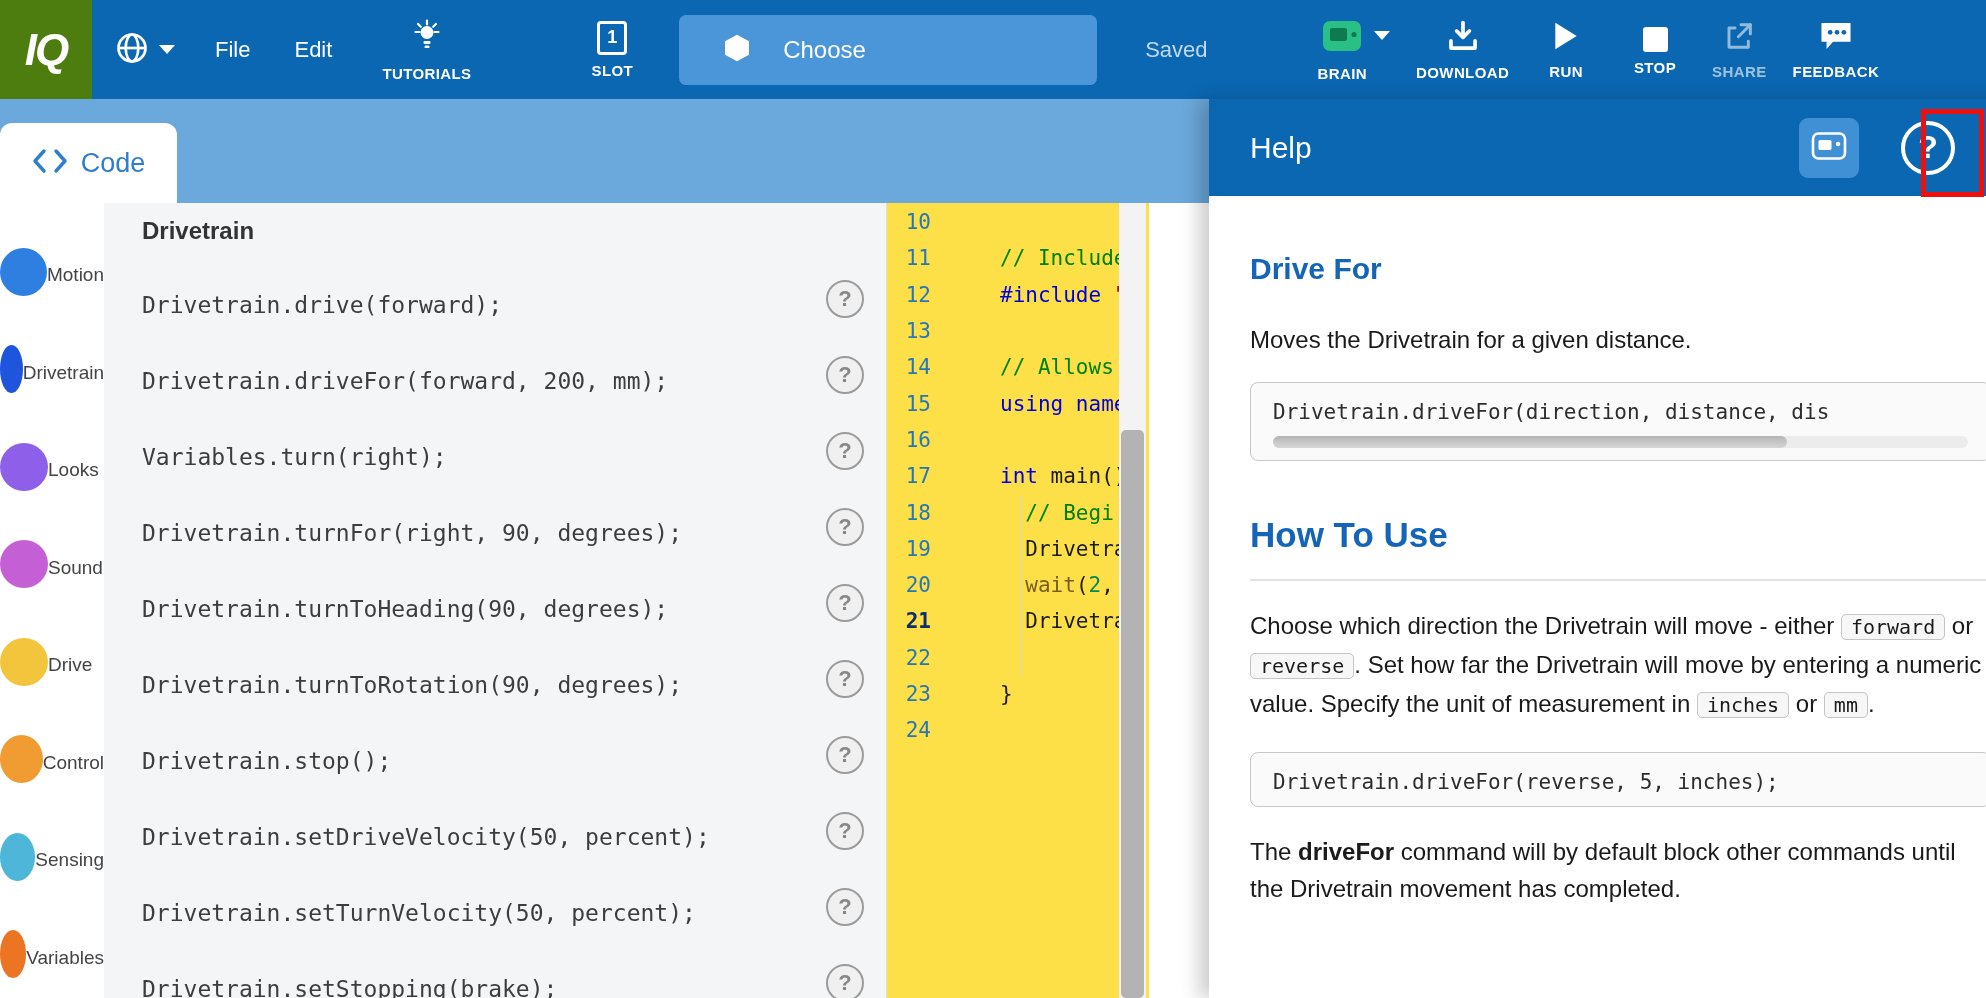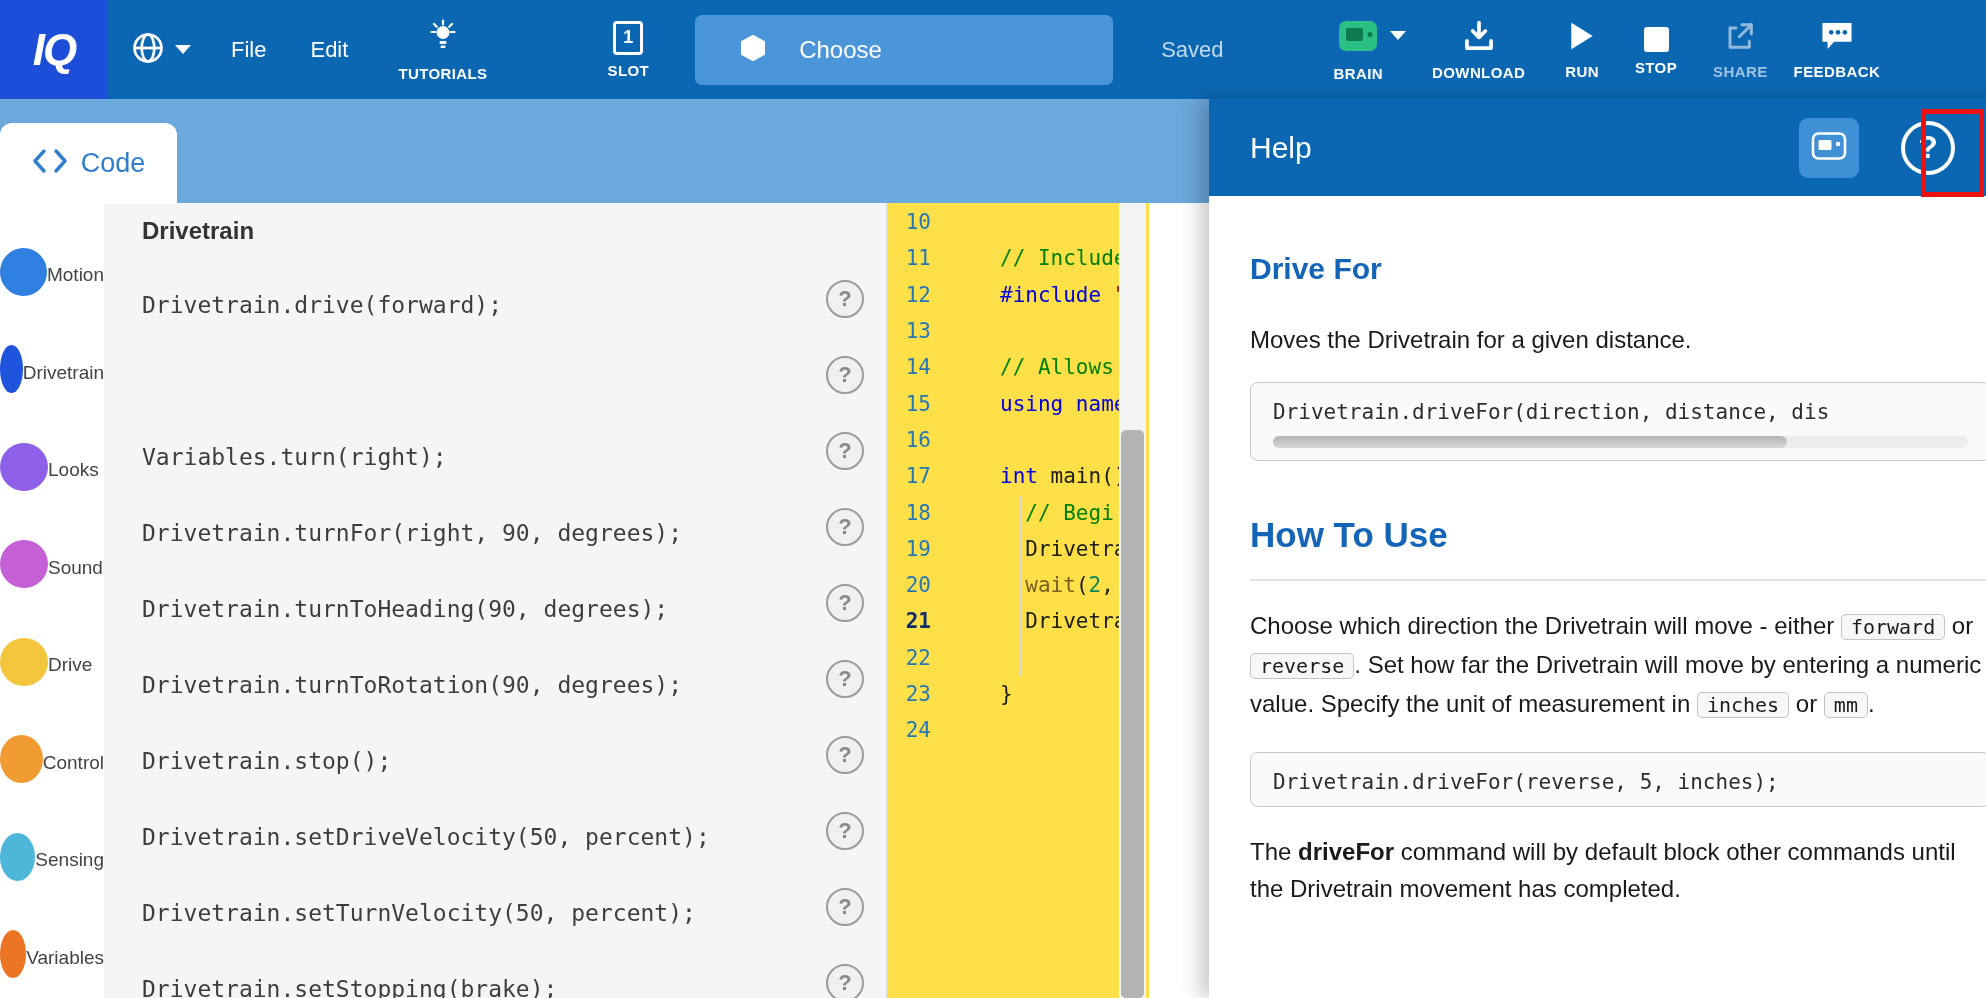--- a/index.html
+++ b/index.html
@@ -3,21 +3,21 @@
 <meta charset="utf-8">
 <style>
   * { box-sizing: border-box; margin: 0; padding: 0; }
   html,body { background:#fff; }
   body { font-family:"Liberation Sans", sans-serif; }
   .app { position:relative; width:1986px; height:998px; overflow:hidden; background:#fff; }
 
   
   .toolbar { position:absolute; left:0; top:0; width:1986px; height:99px; background:#0b67b2;
              display:flex; align-items:center; color:#fff; padding-right:10px; }
-  .logo { align-self:stretch; width:108px; background:#1d4ed8; display:flex; align-items:center; justify-content:center;
+  .logo { align-self:stretch; width:92px; background:#4d7c0f; display:flex; align-items:center; justify-content:center;
           font-size:44px; font-weight:bold; font-style:italic; letter-spacing:-2px; }
   .globe-btn { display:flex; align-items:center; margin-left:22px; cursor:pointer; }
   .caret-down { width:0; height:0; border-left:8px solid transparent; border-right:8px solid transparent;
                 border-top:9px solid #fff; margin-left:9px; }
   .menu-item { font-size:22px; cursor:pointer; }
   .menu-file { margin-left:40px; }
   .menu-edit { margin-left:44px; }
   .tool-col { display:flex; flex-direction:column; align-items:center; gap:7px; cursor:pointer; }
   .tool-label { font-size:15px; font-weight:bold; letter-spacing:.4px; }
   .col-tutorials { margin-left:50px; }
@@ -25,21 +25,21 @@
   .slot-box { width:30px; height:34px; border:3px solid #fff; border-radius:4px;
               display:flex; align-items:center; justify-content:center; font-size:18px; font-weight:bold; }
   .project-btn { margin-left:46px; width:418px; height:70px; background:#4b96d9; border-radius:7px;
                  display:flex; align-items:center; padding-left:42px; gap:30px; cursor:pointer; }
   .project-name { font-size:24px; }
   .save-status { margin-left:48px; font-size:22px; color:#c3d9ed; }
   .brain-wrap { display:flex; align-items:flex-start; margin-left:110px; cursor:pointer; }
   .brain-wrap .caret-down { margin-top:13px; margin-left:7px; }
   .col-download { margin-left:26px; }
   .col-run { margin-left:40px; }
-  .col-stop { margin-left:36px; }
+  .col-stop { margin-left:51px; }
   .col-share { margin-left:36px; }
   .col-share .tool-label { color:rgba(255,255,255,.6); }
   .col-feedback { margin-left:26px; }
   .stop-square { width:25px; height:25px; background:#fff; border-radius:3px; margin-top:4px; }
 
   
   .tabbar { position:absolute; left:0; top:99px; width:1986px; height:104px; background:#6ba8db; }
   .code-tab { position:absolute; left:0; top:24px; width:177px; height:80px; background:#fff;
               border-radius:12px 12px 0 0; display:flex; align-items:center; justify-content:center; gap:13px; cursor:pointer; }
   .code-tab-label { color:#2f7ecb; font-size:27px; }
@@ -276,20 +276,21 @@
     </div>
 
   <div class="commands">
     <div class="cmd-header">Drivetrain</div>
     <div class="cmd-rows" id="cmd-rows">
         <div class="cmd-row">
           <div class="cmd-text">Drivetrain.drive(forward);</div>
           <div class="q-btn">?</div>
         </div>
         <div class="cmd-row">
+          <div class="cmd-text">Drivetrain.driveFor(forward, 200, mm);</div>
           <div class="q-btn">?</div>
         </div>
         <div class="cmd-row">
           <div class="cmd-text">Variables.turn(right);</div>
           <div class="q-btn">?</div>
         </div>
         <div class="cmd-row">
           <div class="cmd-text">Drivetrain.turnFor(right, 90, degrees);</div>
           <div class="q-btn">?</div>
         </div>

